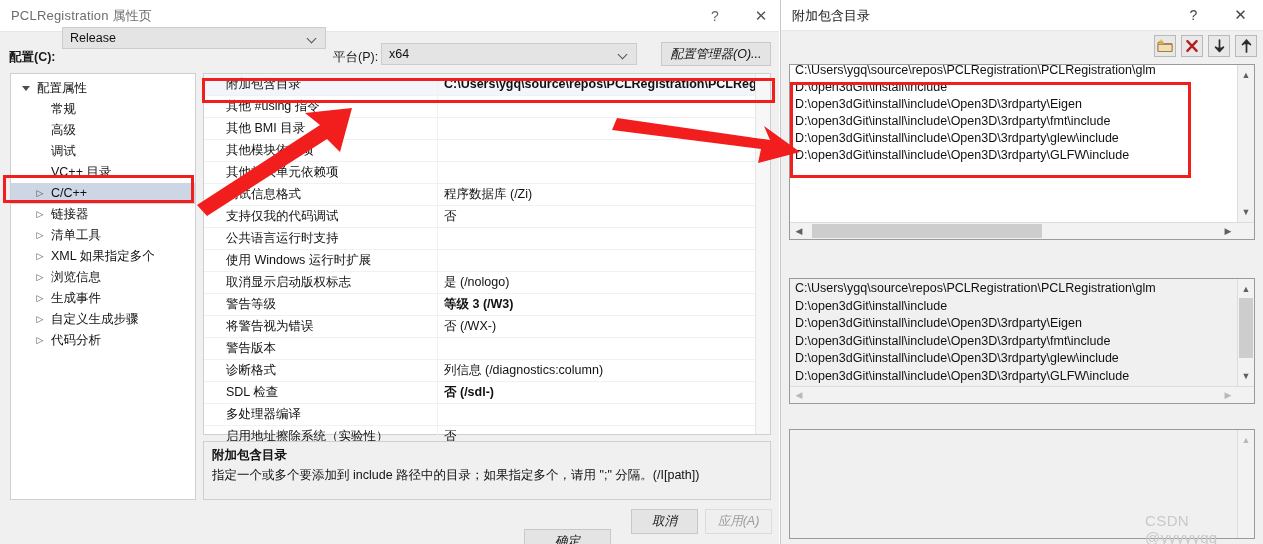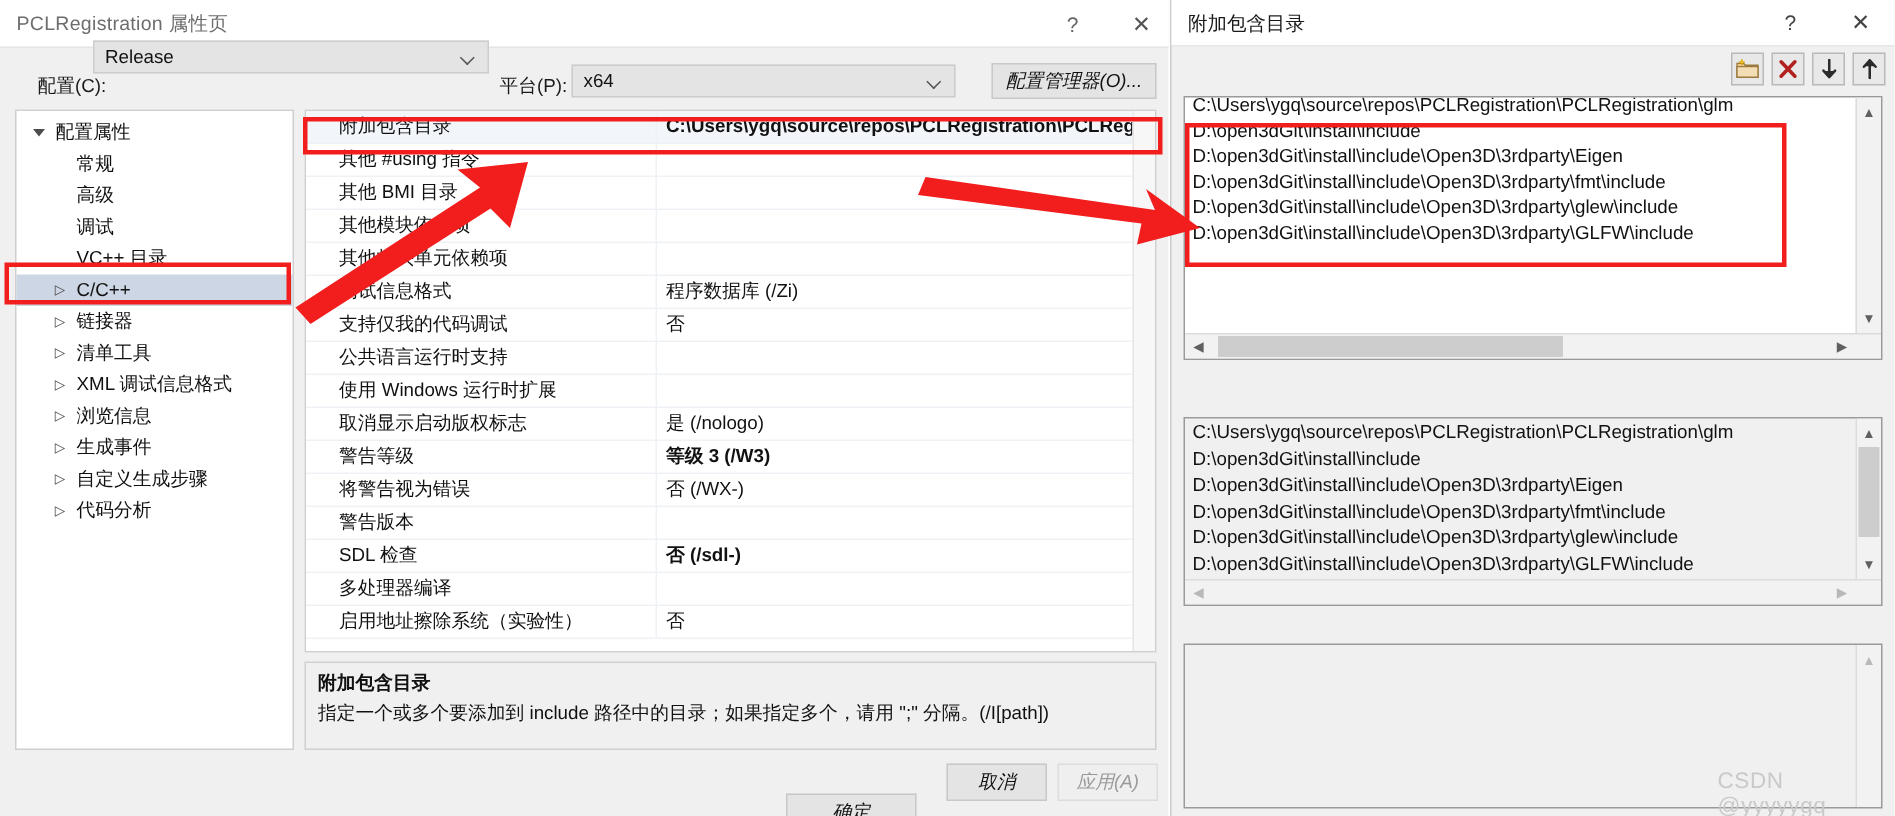--- a/index.html
+++ b/index.html
@@ -16,21 +16,21 @@
   .propwin{position:absolute;left:0;top:0;width:779px;height:544px;background:#f0f0f0;}
   .propwin-titlebar{position:absolute;left:0;top:0;width:779px;height:31px;background:#ffffff;}
   .propwin-title{position:absolute;left:11px;top:7px;font-size:13px;color:#6d6d6d;letter-spacing:.2px;}
   .tb-btn{position:absolute;top:0;width:46px;height:31px;display:flex;align-items:center;justify-content:center;
     color:#555;font-size:15px;cursor:default;}
   .tb-help{left:692px;font-size:14px;color:#666;}
   .tb-close{left:738px;}
 
   .divider-top{position:absolute;left:0;top:31px;width:779px;height:1px;background:#e6e6e6;}
   .lbl{position:absolute;font-size:12.5px;color:#1a1a1a;}
-  .lbl-cfg{left:25px;top:49px;}
+  .lbl-cfg{left:9px;top:49px;font-weight:bold;}
   .lbl-plat{left:333px;top:49px;}
   .combo{position:absolute;height:22px;background:#e4e4e4;border:1px solid #cccccc;box-sizing:border-box;}
   .combo .cval{position:absolute;left:7px;top:3px;font-size:12.5px;color:#111;}
   .combo .carrow{position:absolute;right:8px;top:6px;width:9px;height:9px;}
   .combo .carrow:before{content:"";position:absolute;left:0;top:1px;width:6px;height:6px;
     border-right:1px solid #555;border-bottom:1px solid #555;transform:rotate(45deg);}
   #cfg-combo{left:62px;top:27px;width:264px;}
   #plat-combo{left:381px;top:43px;width:256px;}
 
   .btn{position:absolute;background:#e4e4e4;border:1px solid #c8c8c8;box-sizing:border-box;
@@ -165,21 +165,21 @@
           <div class="tnode lvl1">
             <span class="glyph">▷</span>
             <span class="tlabel">链接器</span>
           </div>
           <div class="tnode lvl1">
             <span class="glyph">▷</span>
             <span class="tlabel">清单工具</span>
           </div>
           <div class="tnode lvl1">
             <span class="glyph">▷</span>
-            <span class="tlabel">XML 调试信息格式</span>
+            <span class="tlabel">XML 如果指定多个</span>
           </div>
           <div class="tnode lvl1">
             <span class="glyph">▷</span>
             <span class="tlabel">浏览信息</span>
           </div>
           <div class="tnode lvl1">
             <span class="glyph">▷</span>
             <span class="tlabel">生成事件</span>
           </div>
           <div class="tnode lvl1">
@@ -239,20 +239,24 @@
             <div class="gname">警告等级</div>
             <div class="gval bold">等级 3 (/W3)</div>
           </div>
           <div class="grow">
             <div class="gname">将警告视为错误</div>
             <div class="gval">否 (/WX-)</div>
           </div>
           <div class="grow">
             <div class="gname">警告版本</div>
             <div class="gval"></div>
+          </div>
+          <div class="grow">
+            <div class="gname">诊断格式</div>
+            <div class="gval">列信息 (/diagnostics:column)</div>
           </div>
           <div class="grow">
             <div class="gname">SDL 检查</div>
             <div class="gval bold">否 (/sdl-)</div>
           </div>
           <div class="grow">
             <div class="gname">多处理器编译</div>
             <div class="gval"></div>
           </div>
           <div class="grow">

